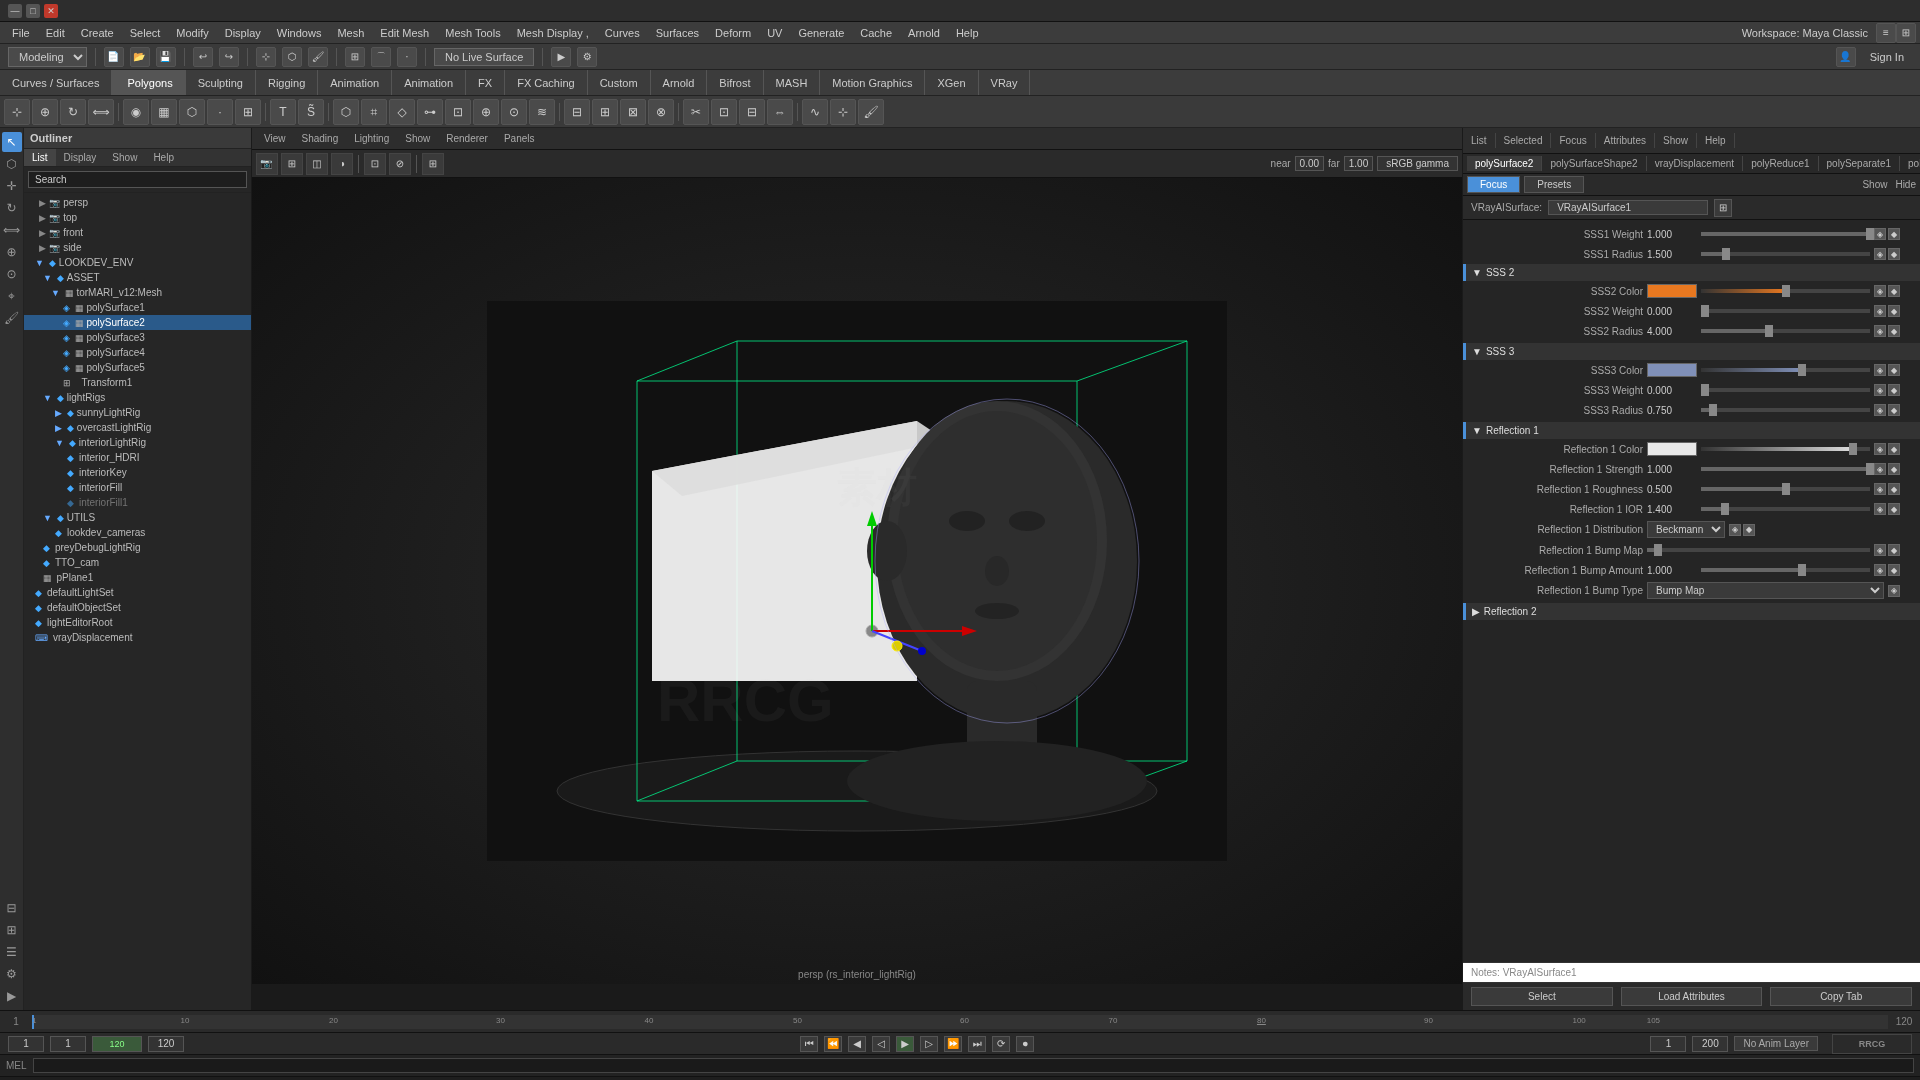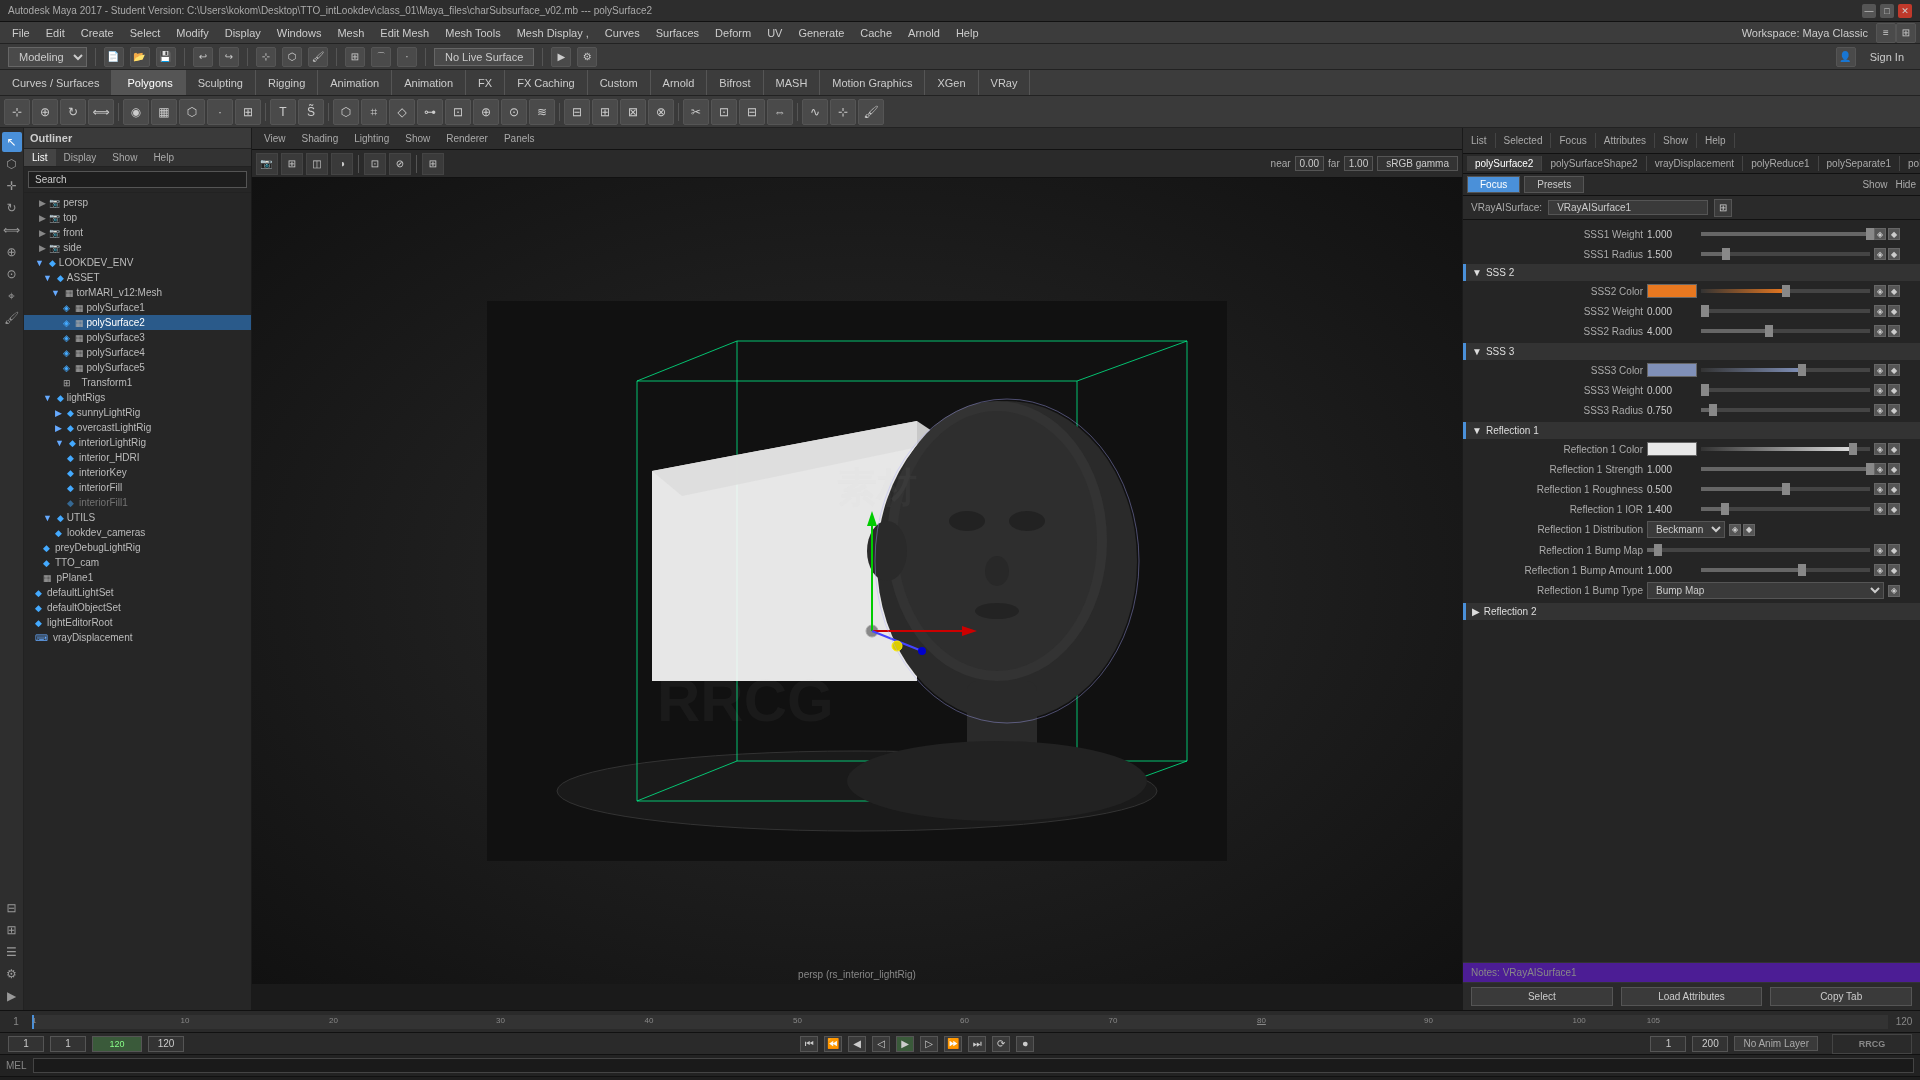--- a/index.html
+++ b/index.html
@@ -91,21 +91,21 @@
     
     #sample-area { display: flex; align-items: center; padding: 6px 8px; border-bottom: 1px solid #333; }
     .sample-sphere { width: 54px; height: 54px; border-radius: 50%; background: radial-gradient(circle at 35% 35%, #aaa 0%, #666 40%, #222 100%); border: 1px solid #555; }
     .sample-label { color: #aaa; font-size: 10px; margin-right: 8px; }
 
     
     #propbottom { background: #2a2a2a; height: 28px; display: flex; align-items: center; padding: 0 8px; border-top: 1px solid #333; gap: 8px; }
     .prop-bottom-btn { background: #3a3a3a; border: 1px solid #555; color: #ccc; padding: 3px 16px; font-size: 10px; cursor: pointer; flex: 1; text-align: center; }
 
     
-    #notes-area { background: #4c1d95; padding: 4px 8px; border-top: 1px solid #333; font-size: 10px; color: #888; }
+    #notes-area { background: #ffffff; padding: 4px 8px; border-top: 1px solid #333; font-size: 10px; color: #888; }
 
     
     #timeline { background: #2a2a2a; height: 22px; border-top: 1px solid #111; display: flex; align-items: center; padding: 0 4px; }
     #timeline-ruler { flex: 1; background: #333; height: 14px; position: relative; overflow: hidden; }
 
     
     #animcontrols { background: #2a2a2a; height: 22px; display: flex; align-items: center; padding: 0 8px; gap: 6px; border-top: 1px solid #111; }
     .anim-field { background: #333; border: 1px solid #555; color: #ccc; width: 36px; height: 16px; font-size: 10px; text-align: center; }
     .anim-btn { width: 18px; height: 16px; background: #3a3a3a; border: 1px solid #555; display: flex; align-items: center; justify-content: center; cursor: pointer; font-size: 10px; color: #ccc; }
 
@@ -119,21 +119,20 @@
 
     
     ::-webkit-scrollbar { width: 6px; height: 6px; }
     ::-webkit-scrollbar-track { background: #2a2a2a; }
     ::-webkit-scrollbar-thumb { background: #555; border-radius: 3px; }
   </style>
 </head>
 <body>
 
 <div id="titlebar">
-  <span>Autodesk Maya 2017 - Student Version: C:\Users\kokom\Desktop\TTO_intLookdev\class_01\Maya_files\charSubsurface_v02.mb  ---  polySurface2</span>
   <div class="win-btns">
     <div class="win-btn">—</div>
     <div class="win-btn">□</div>
     <div class="win-btn" style="background:#c0392b;">✕</div>
   </div>
 </div>
 
 <div id="menubar">
   <div class="menu-item">File</div>
   <div class="menu-item">Edit</div>

